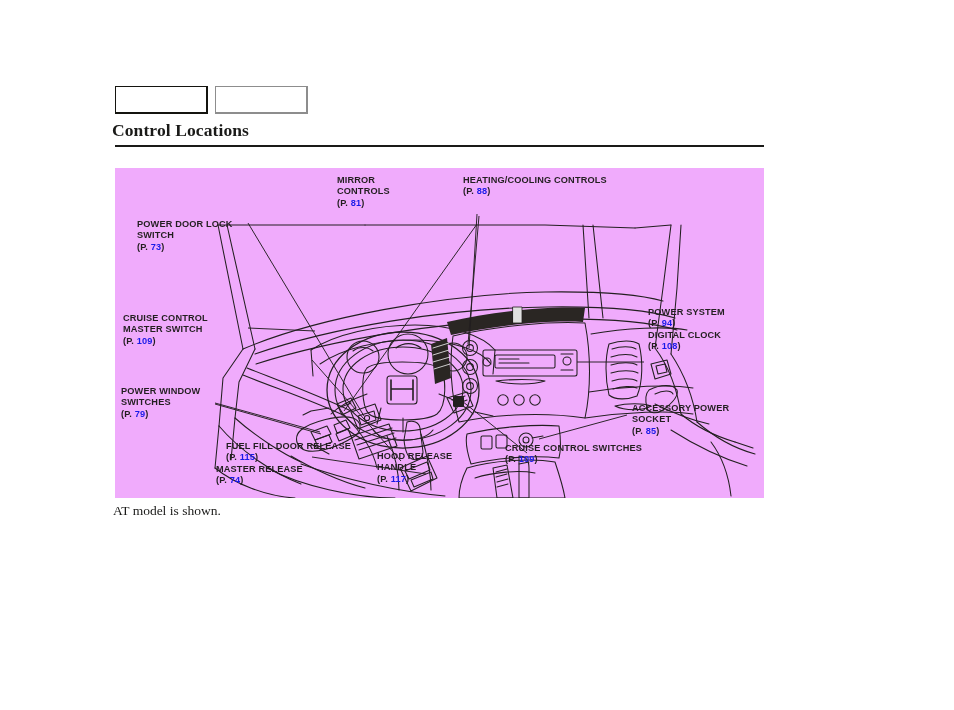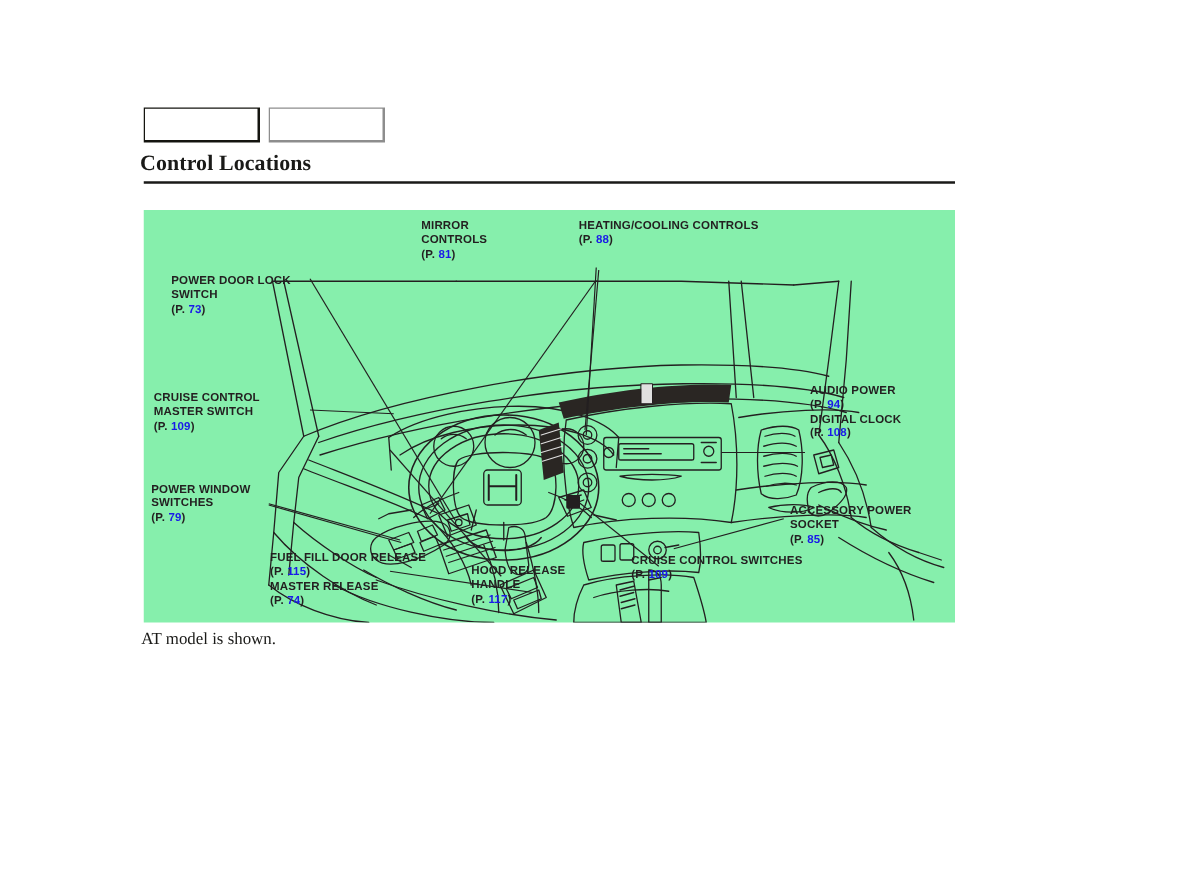--- a/index.html
+++ b/index.html
@@ -68,21 +68,21 @@
     background: #1a1a18;
   }
 
   
   .figure {
     position: absolute;
     left: 115px;
     top: 168px;
     width: 649px;
     height: 330px;
-    background: #86efac;
+    background: #f0abfc;
   }
   .figure svg {
     position: absolute;
     left: 0; top: 0;
     width: 649px;
     height: 330px;
     display: block;
   }
 
   
@@ -369,36 +369,36 @@
       <div><span>(P. </span><span class="pg">109</span><span>)</span></div>
     </div>
 
     <div class="callout" style="left:6px; top:218px;">
       <div>POWER WINDOW</div>
       <div>SWITCHES</div>
       <div><span>(P. </span><span class="pg">79</span><span>)</span></div>
     </div>
 
     <div class="callout" style="left:533px; top:139px;">
-      <div>AUDIO POWER</div>
+      <div>POWER SYSTEM</div>
       <div><span>(P. </span><span class="pg">94</span><span>)</span></div>
     </div>
 
     <div class="callout" style="left:533px; top:162px;">
       <div>DIGITAL CLOCK</div>
       <div><span>(P. </span><span class="pg">108</span><span>)</span></div>
     </div>
 
     <div class="callout" style="left:517px; top:235px;">
       <div>ACCESSORY POWER</div>
       <div>SOCKET</div>
       <div><span>(P. </span><span class="pg">85</span><span>)</span></div>
     </div>
 
-    <div class="callout" style="left:101px; top:273px;">
+    <div class="callout" style="left:101px; top:273px;padding-left:10px;">
       <div>FUEL FILL DOOR RELEASE</div>
       <div><span>(P. </span><span class="pg">115</span><span>)</span></div>
     </div>
 
     <div class="callout" style="left:101px; top:296px;">
       <div>MASTER RELEASE</div>
       <div><span>(P. </span><span class="pg">74</span><span>)</span></div>
     </div>
 
     <div class="callout" style="left:262px; top:283px;">

